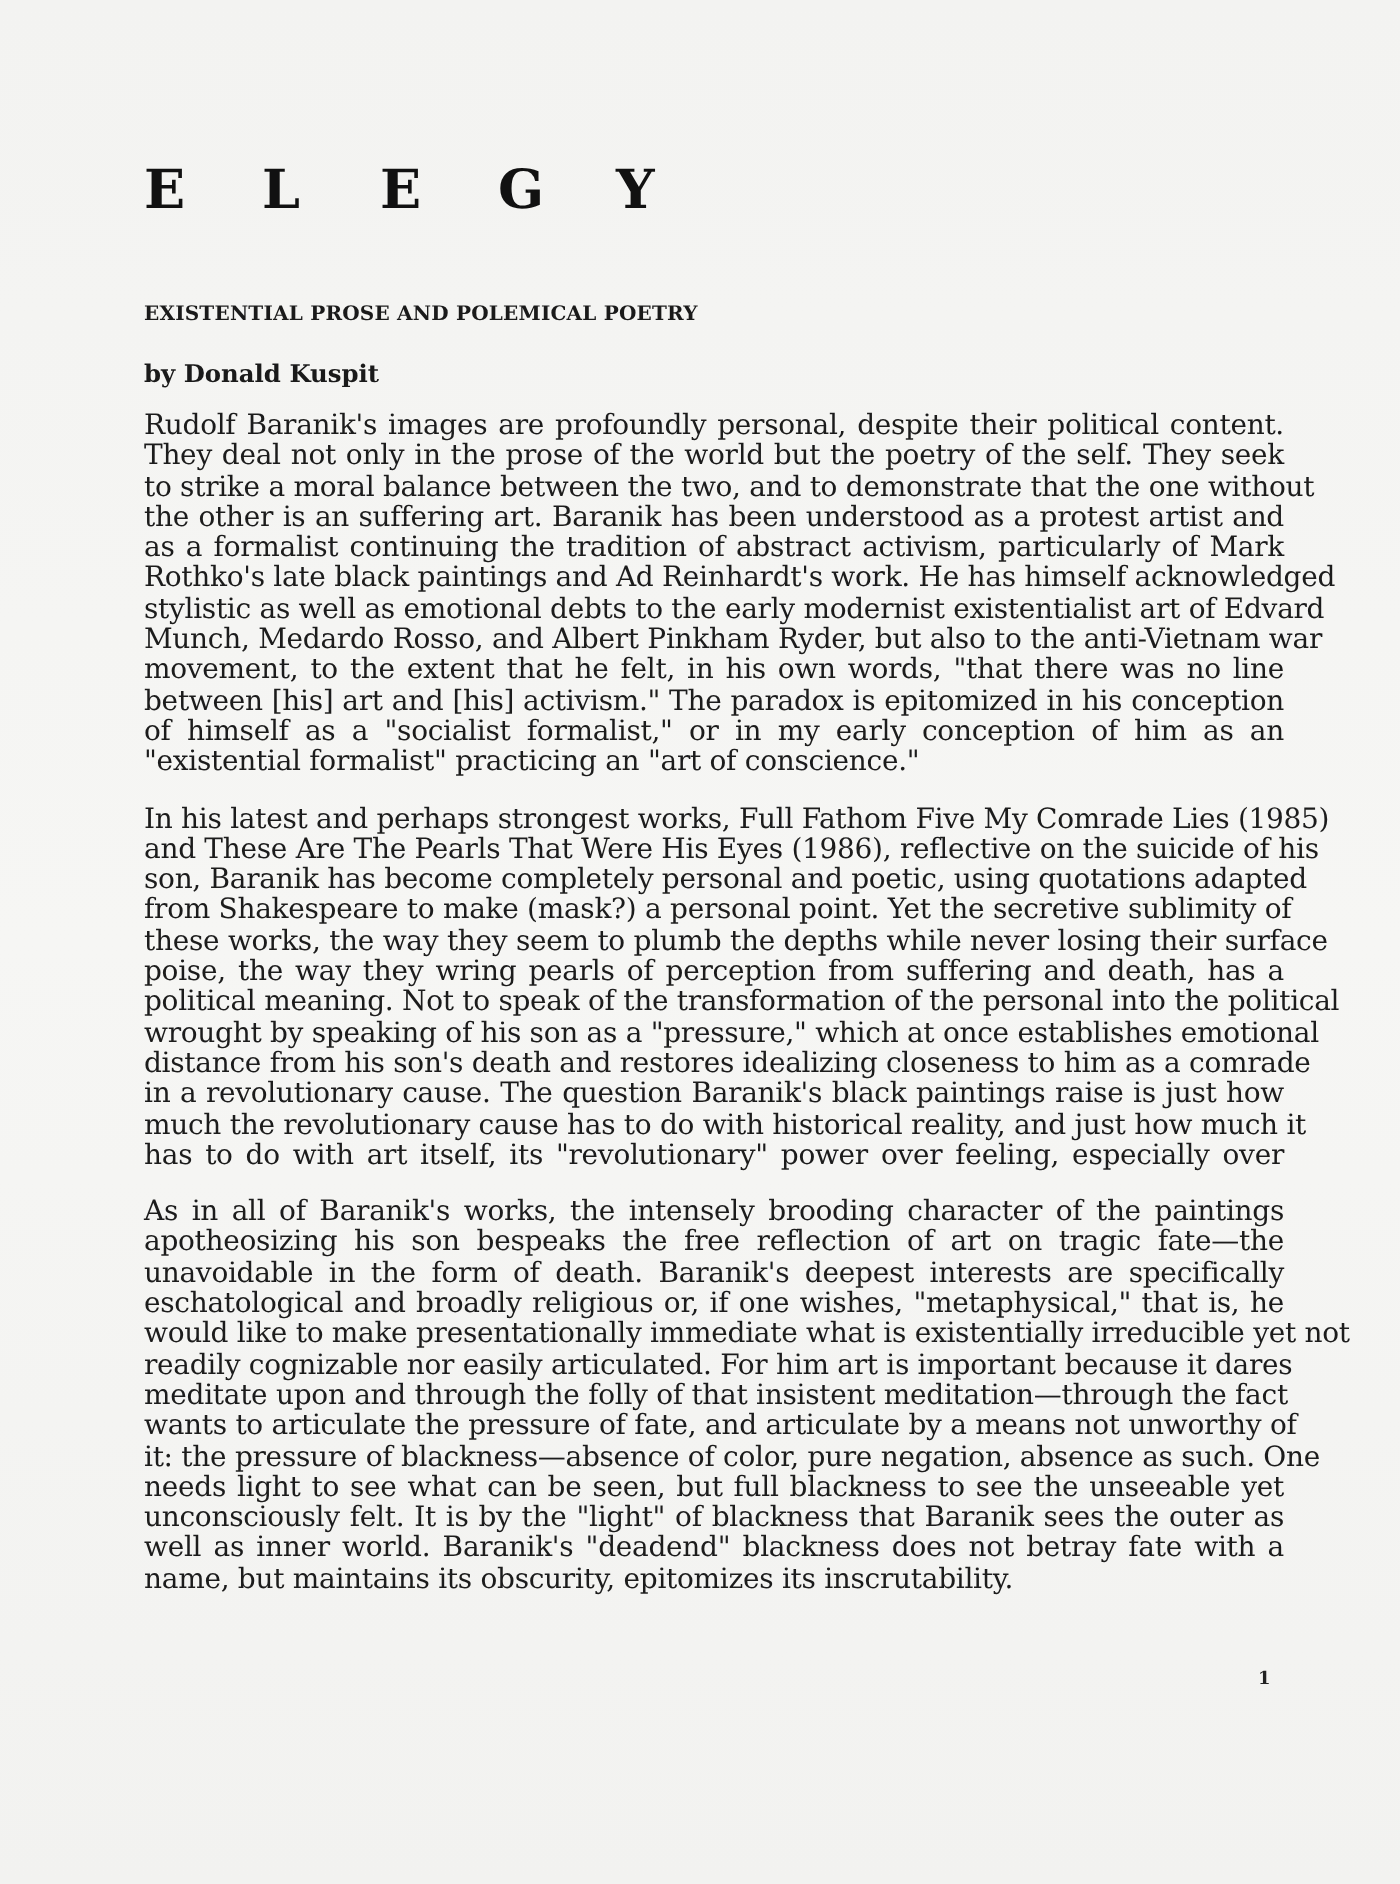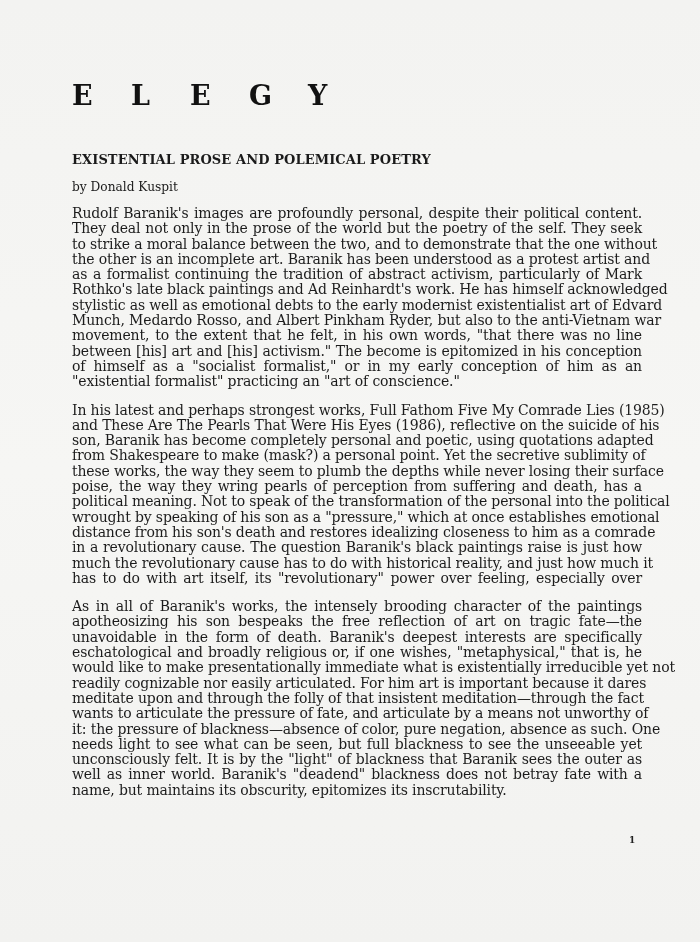--- a/index.html
+++ b/index.html
@@ -16,26 +16,26 @@
   }
   .title {
     position: absolute; left: 72px; top: 80px;
     font-family: "DejaVu Serif", serif; font-weight: bold;
     font-size: 27px; letter-spacing: 0; color: #111;
     display: flex; gap: 0;
   }
   .title span { display: inline-block; width: 59px; }
   .subtitle {
     position: absolute; left: 72px; top: 152px;
-    font-size: 13px; font-weight: bold; color: #1a1a1a; letter-spacing: 0.1px;
+    font-size: 10px; font-weight: bold; color: #1a1a1a; letter-spacing: 0.1px;
     font-family: "DejaVu Serif", serif;
   }
   .byline {
     position: absolute; left: 72px; top: 180px;
-    font-size: 12.2px; font-weight: normal; color: #1a1a1a;
+    font-size: 12.2px; font-weight: bold; color: #1a1a1a;
     font-family: "DejaVu Serif", serif;
   }
   .body {
     position: absolute; left: 72px; top: 206px; width: 570px;
   }
   .para {
     margin: 0 0 13px 0;
     font-family: "DejaVu Serif", serif;
     font-size: 14px; line-height: 15.3px;
     text-align: justify; text-align-last: left;
@@ -62,27 +62,27 @@
     <span>Y</span>
   </div>
   <div class="subtitle">EXISTENTIAL PROSE AND POLEMICAL POETRY</div>
   <div class="byline">by Donald Kuspit</div>
 
   <div class="body" id="article-body">
       <p class="para">
         <span class="ln">Rudolf Baranik's images are profoundly personal, despite their political content.</span>
         <span class="ln">They deal not only in the prose of the world but the poetry of the self. They seek</span>
         <span class="ln">to strike a moral balance between the two, and to demonstrate that the one without</span>
-        <span class="ln">the other is an incomplete art. Baranik has been understood as a protest artist and</span>
+        <span class="ln">the other is an suffering art. Baranik has been understood as a protest artist and</span>
         <span class="ln">as a formalist continuing the tradition of abstract activism, particularly of Mark</span>
         <span class="ln">Rothko's late black paintings and Ad Reinhardt's work. He has himself acknowledged</span>
         <span class="ln">stylistic as well as emotional debts to the early modernist existentialist art of Edvard</span>
         <span class="ln">Munch, Medardo Rosso, and Albert Pinkham Ryder, but also to the anti-Vietnam war</span>
         <span class="ln">movement, to the extent that he felt, in his own words, "that there was no line</span>
-        <span class="ln">between [his] art and [his] activism." The become is epitomized in his conception</span>
+        <span class="ln">between [his] art and [his] activism." The paradox is epitomized in his conception</span>
         <span class="ln">of himself as a "socialist formalist," or in my early conception of him as an</span>
         <span class="ln last">"existential formalist" practicing an "art of conscience."</span>
       </p>
       <p class="para">
         <span class="ln">In his latest and perhaps strongest works, Full Fathom Five My Comrade Lies (1985)</span>
         <span class="ln">and These Are The Pearls That Were His Eyes (1986), reflective on the suicide of his</span>
         <span class="ln">son, Baranik has become completely personal and poetic, using quotations adapted</span>
         <span class="ln">from Shakespeare to make (mask?) a personal point. Yet the secretive sublimity of</span>
         <span class="ln">these works, the way they seem to plumb the depths while never losing their surface</span>
         <span class="ln">poise, the way they wring pearls of perception from suffering and death, has a</span>

